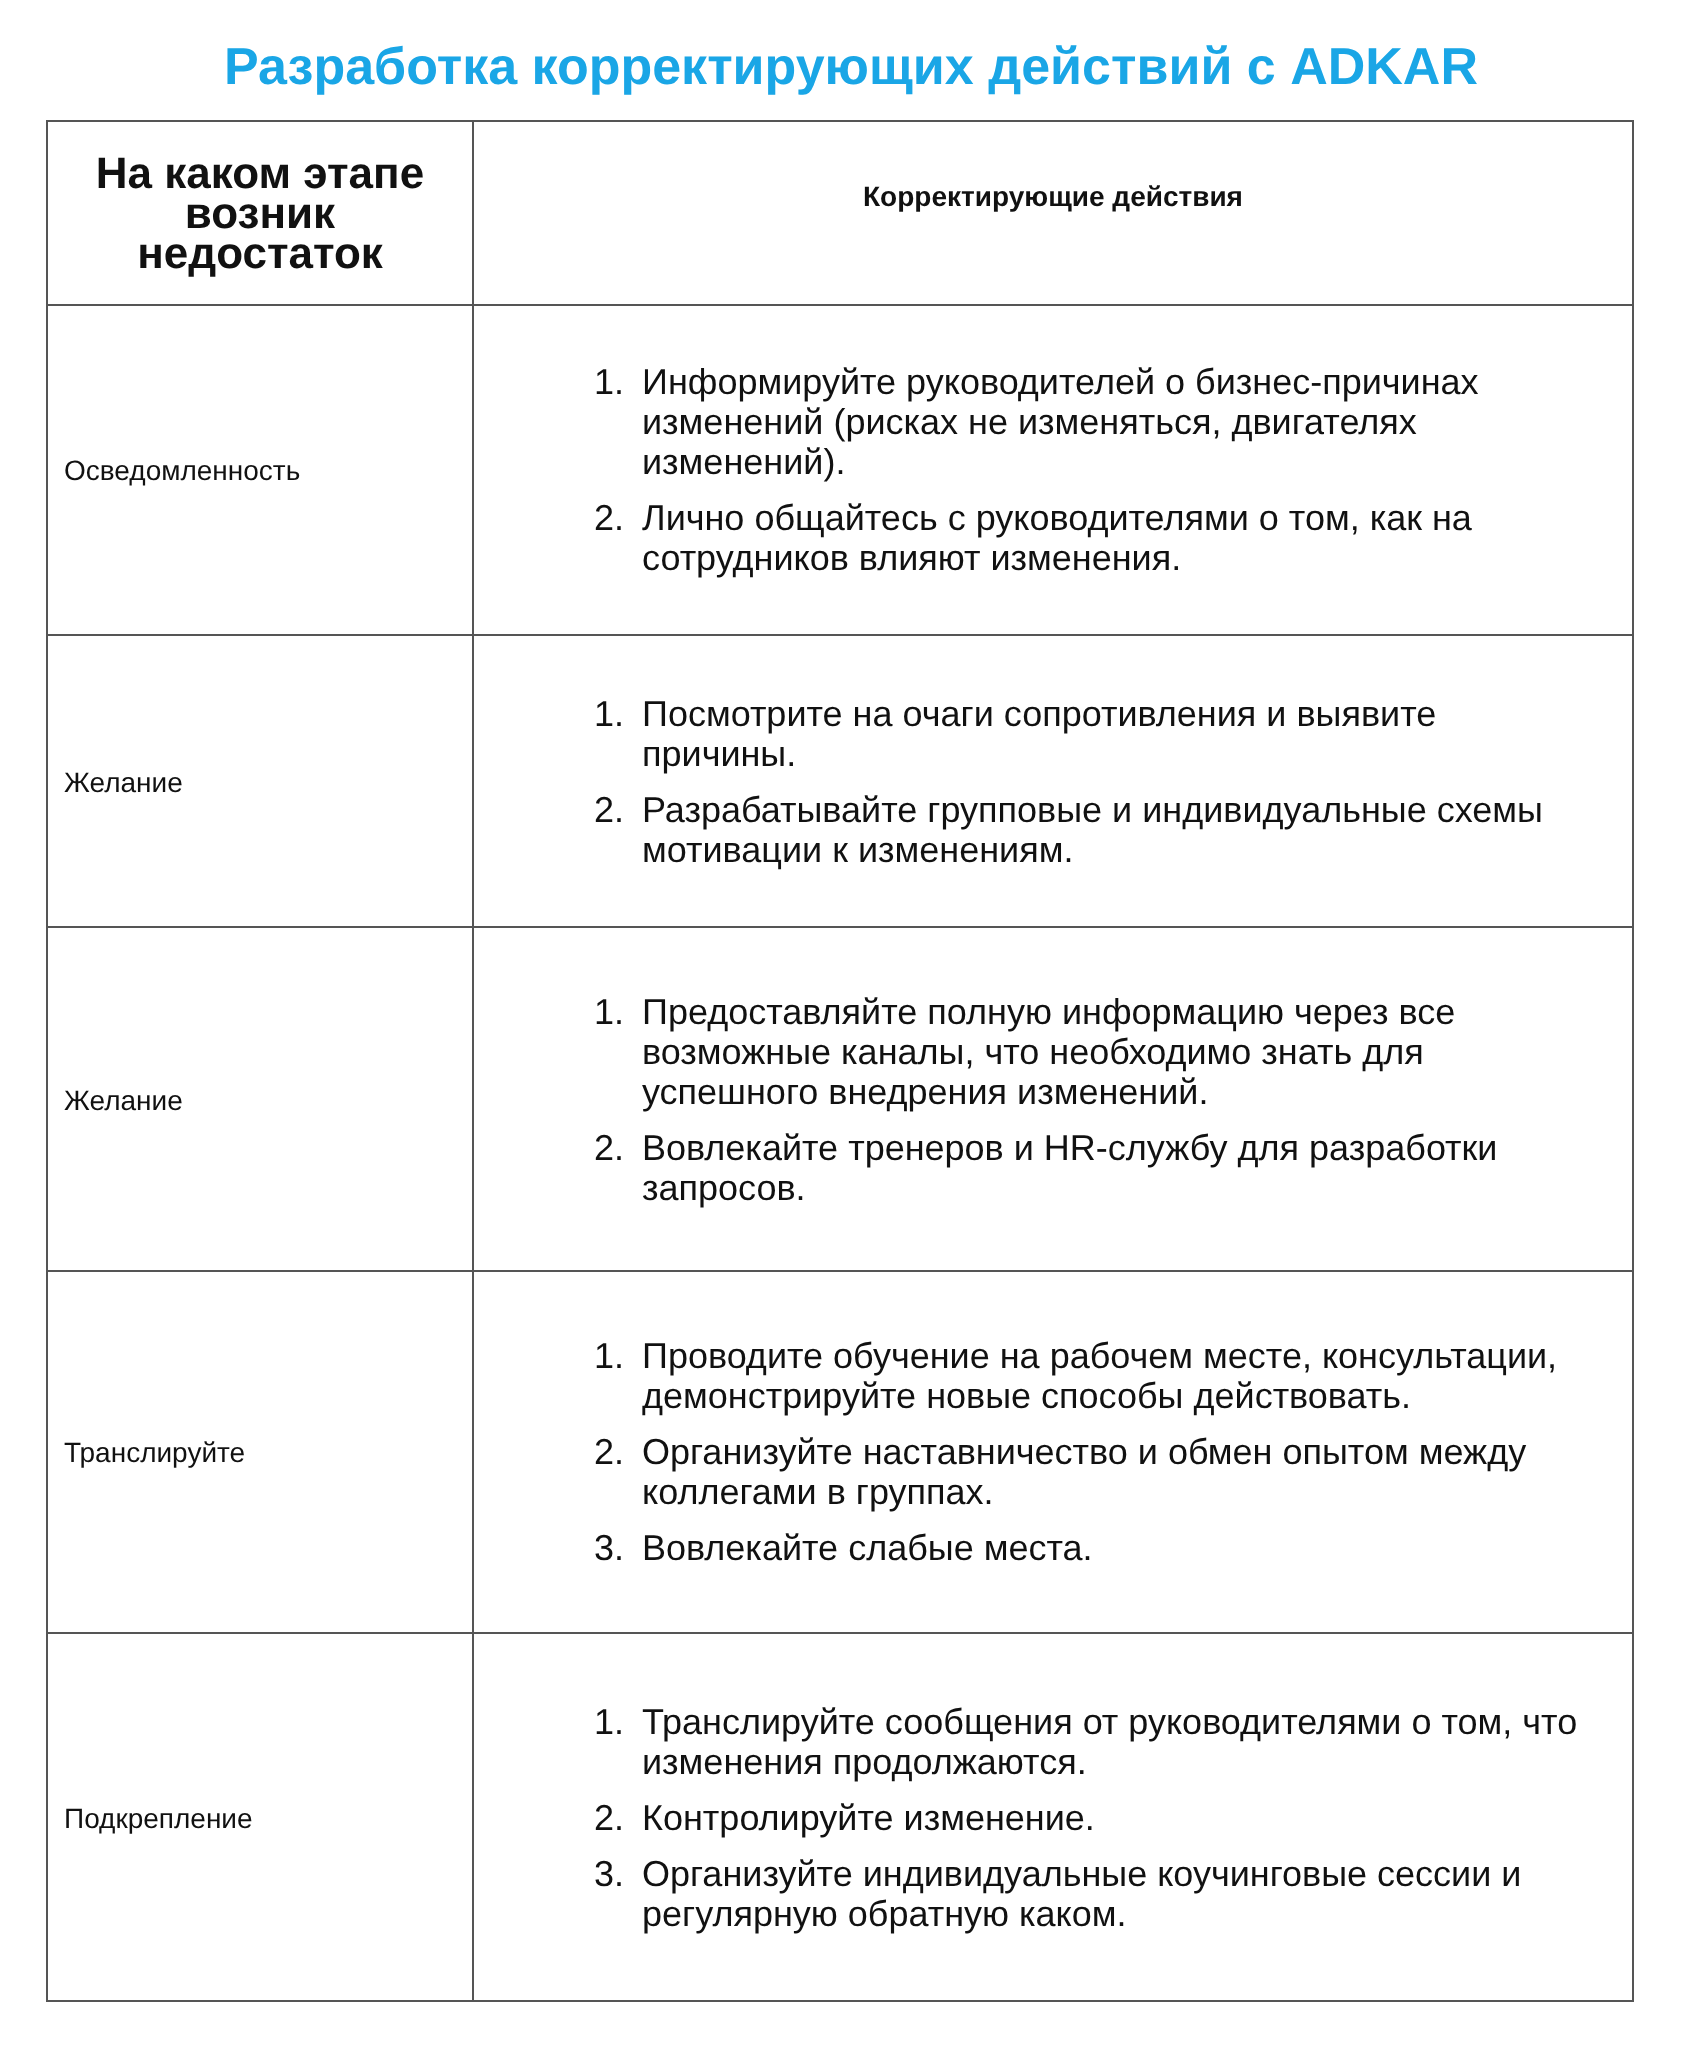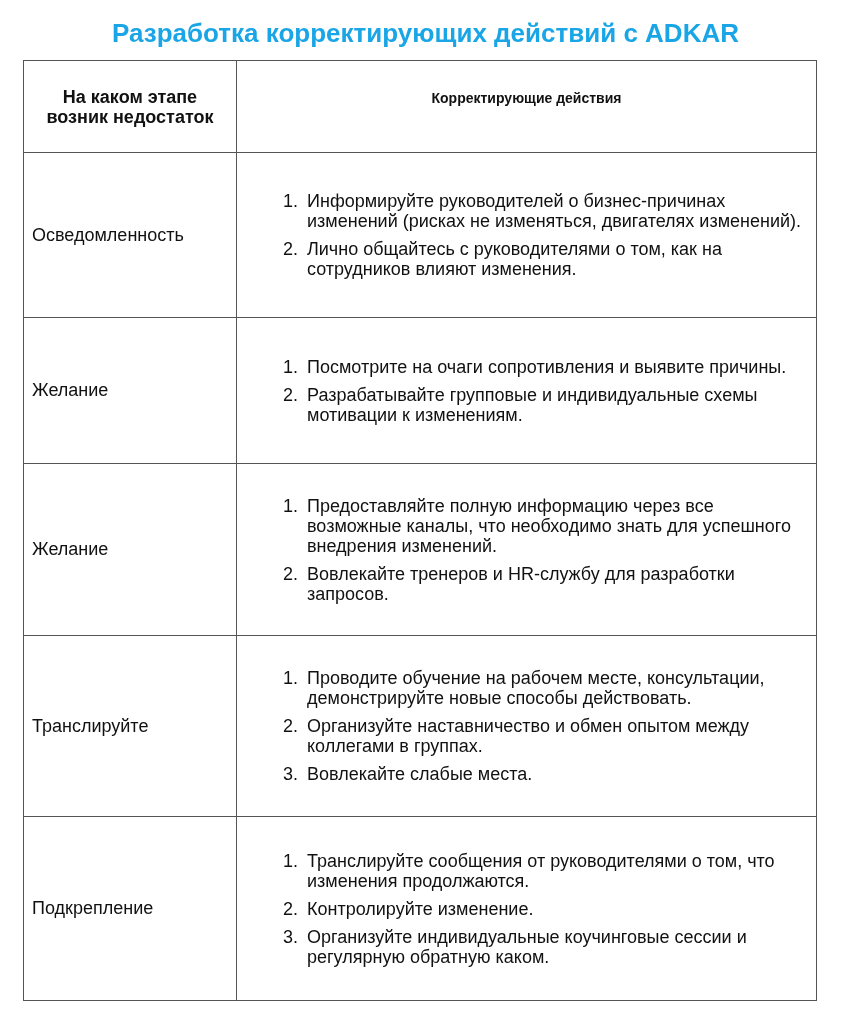--- a/index.html
+++ b/index.html
@@ -1,24 +1,24 @@
 <!DOCTYPE html>
 <html><head>
 <meta charset="utf-8">
 <style>
   html, body { margin: 0; padding: 0; background: #ffffff; }
   body { width: 851px; height: 1024px; position: relative; font-family: "Liberation Sans", sans-serif; color: #111; }
   .title { position: absolute; top: 18px; left: 0; width: 851px; text-align: center; font-size: 26px; font-weight: bold; color: #1aa6e6; }
   table.adkar { position: absolute; top: 60px; left: 23px; width: 794px; border-collapse: collapse; border: 1.5px solid #555; }
   table.adkar td, table.adkar th { border: 1.5px solid #555; vertical-align: middle; }
-  th.col1 { width: 196px; height: 91px; font-size: 18px; font-weight: bold; text-align: center; line-height: 20px; padding: 0 8px; }
+  th.col1 { width: 196px; height: 91px; font-size: 22px; font-weight: bold; text-align: center; line-height: 20px; padding: 0 8px; }
   th.col2 { font-size: 14px; font-weight: bold; text-align: center; padding-bottom: 18px; }
-  td.stage { font-size: 18px; padding-left: 8px; }
+  td.stage { font-size: 14px; padding-left: 8px; }
   td.actions { padding: 10px 8px 10px 34px; }
-  ol { margin: 4px; padding-left: 28px; }
+  ol { margin: 18px; padding-left: 28px; }
   ol li { font-size: 18px; line-height: 20px; padding-left: 4px; margin: 8px 0; }
   tr.r1 { height: 165px; } tr.r2 { height: 146px; } tr.r3 { height: 172px; } tr.r4 { height: 181px; } tr.r5 { height: 184px; }
 </style>
 </head>
 <body>
 
 <div class="title">Разработка корректирующих действий с ADKAR</div>
 
 <table class="adkar">
   <tbody>

